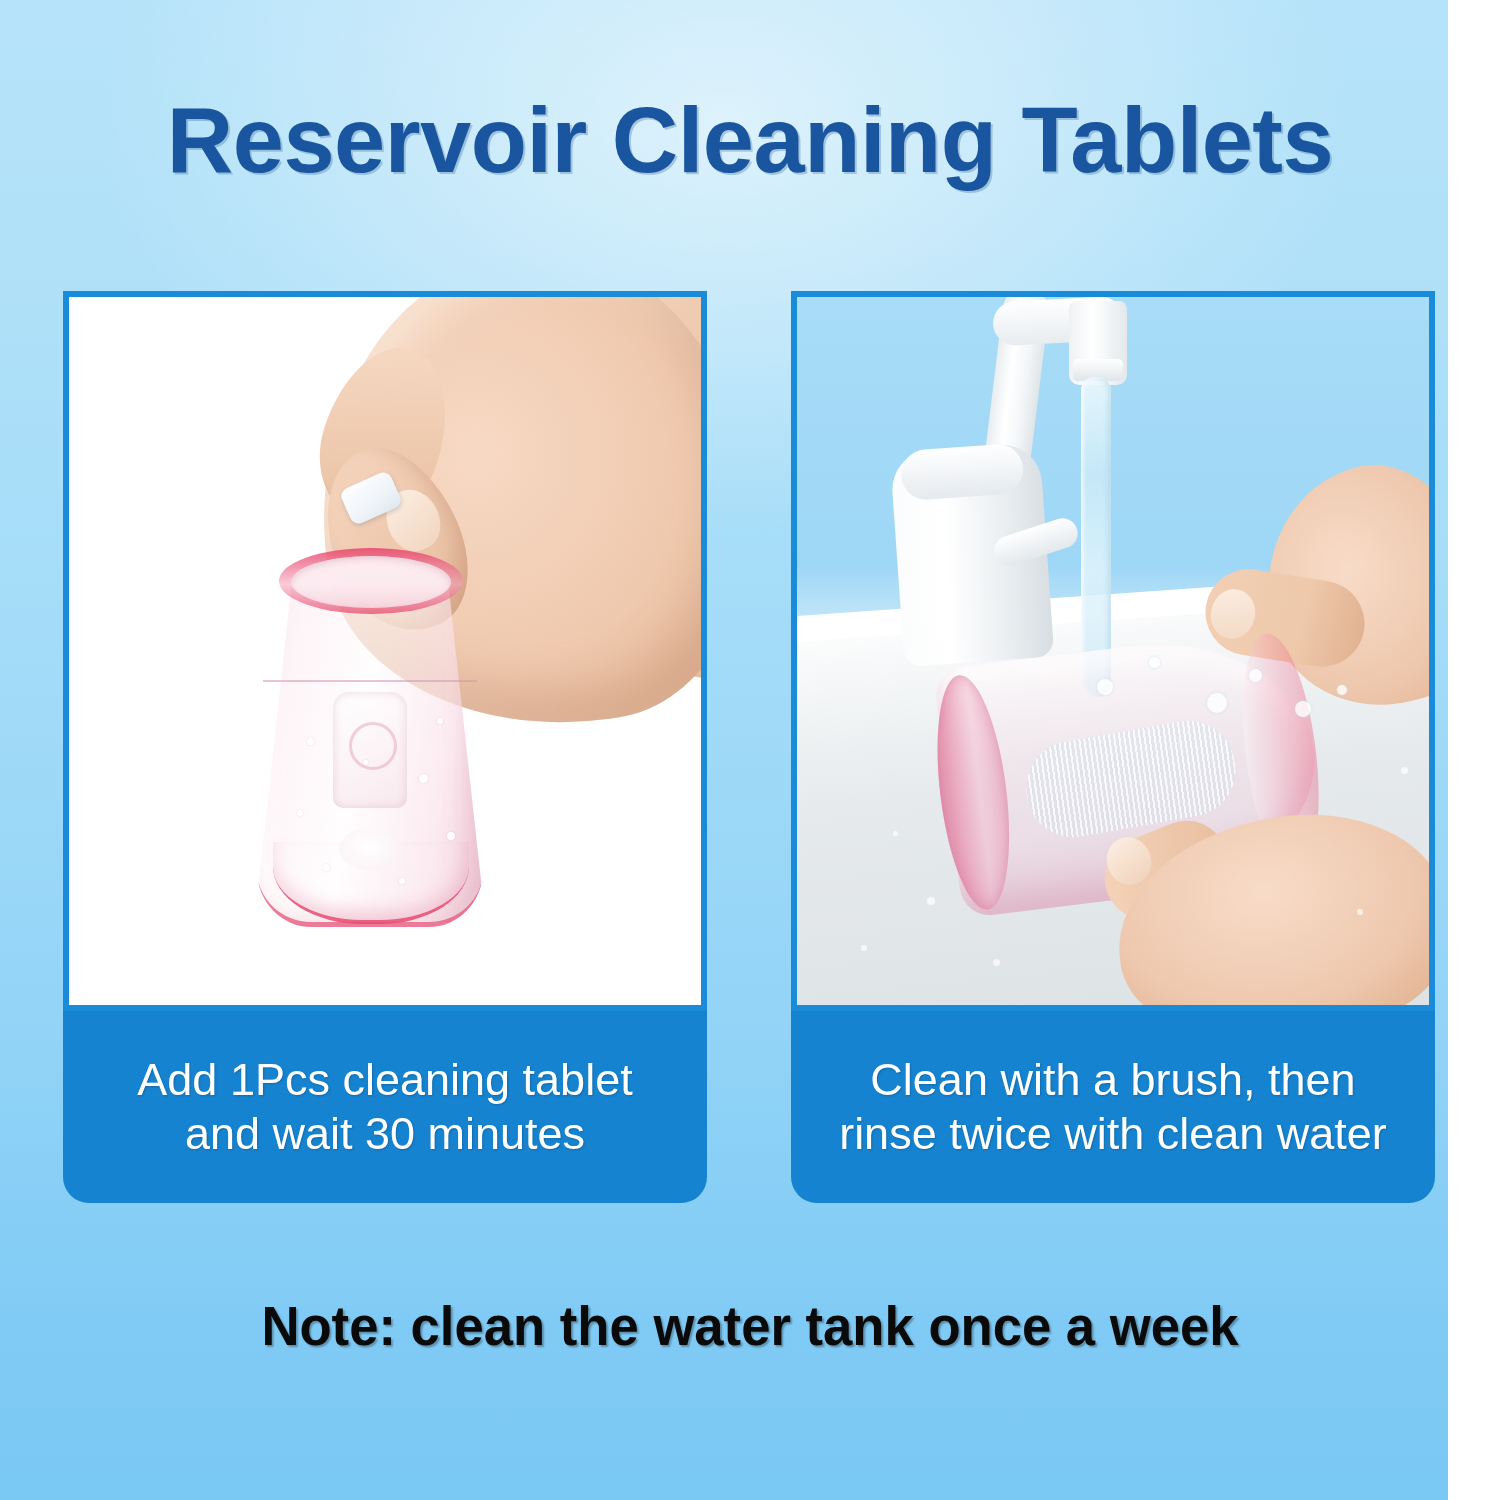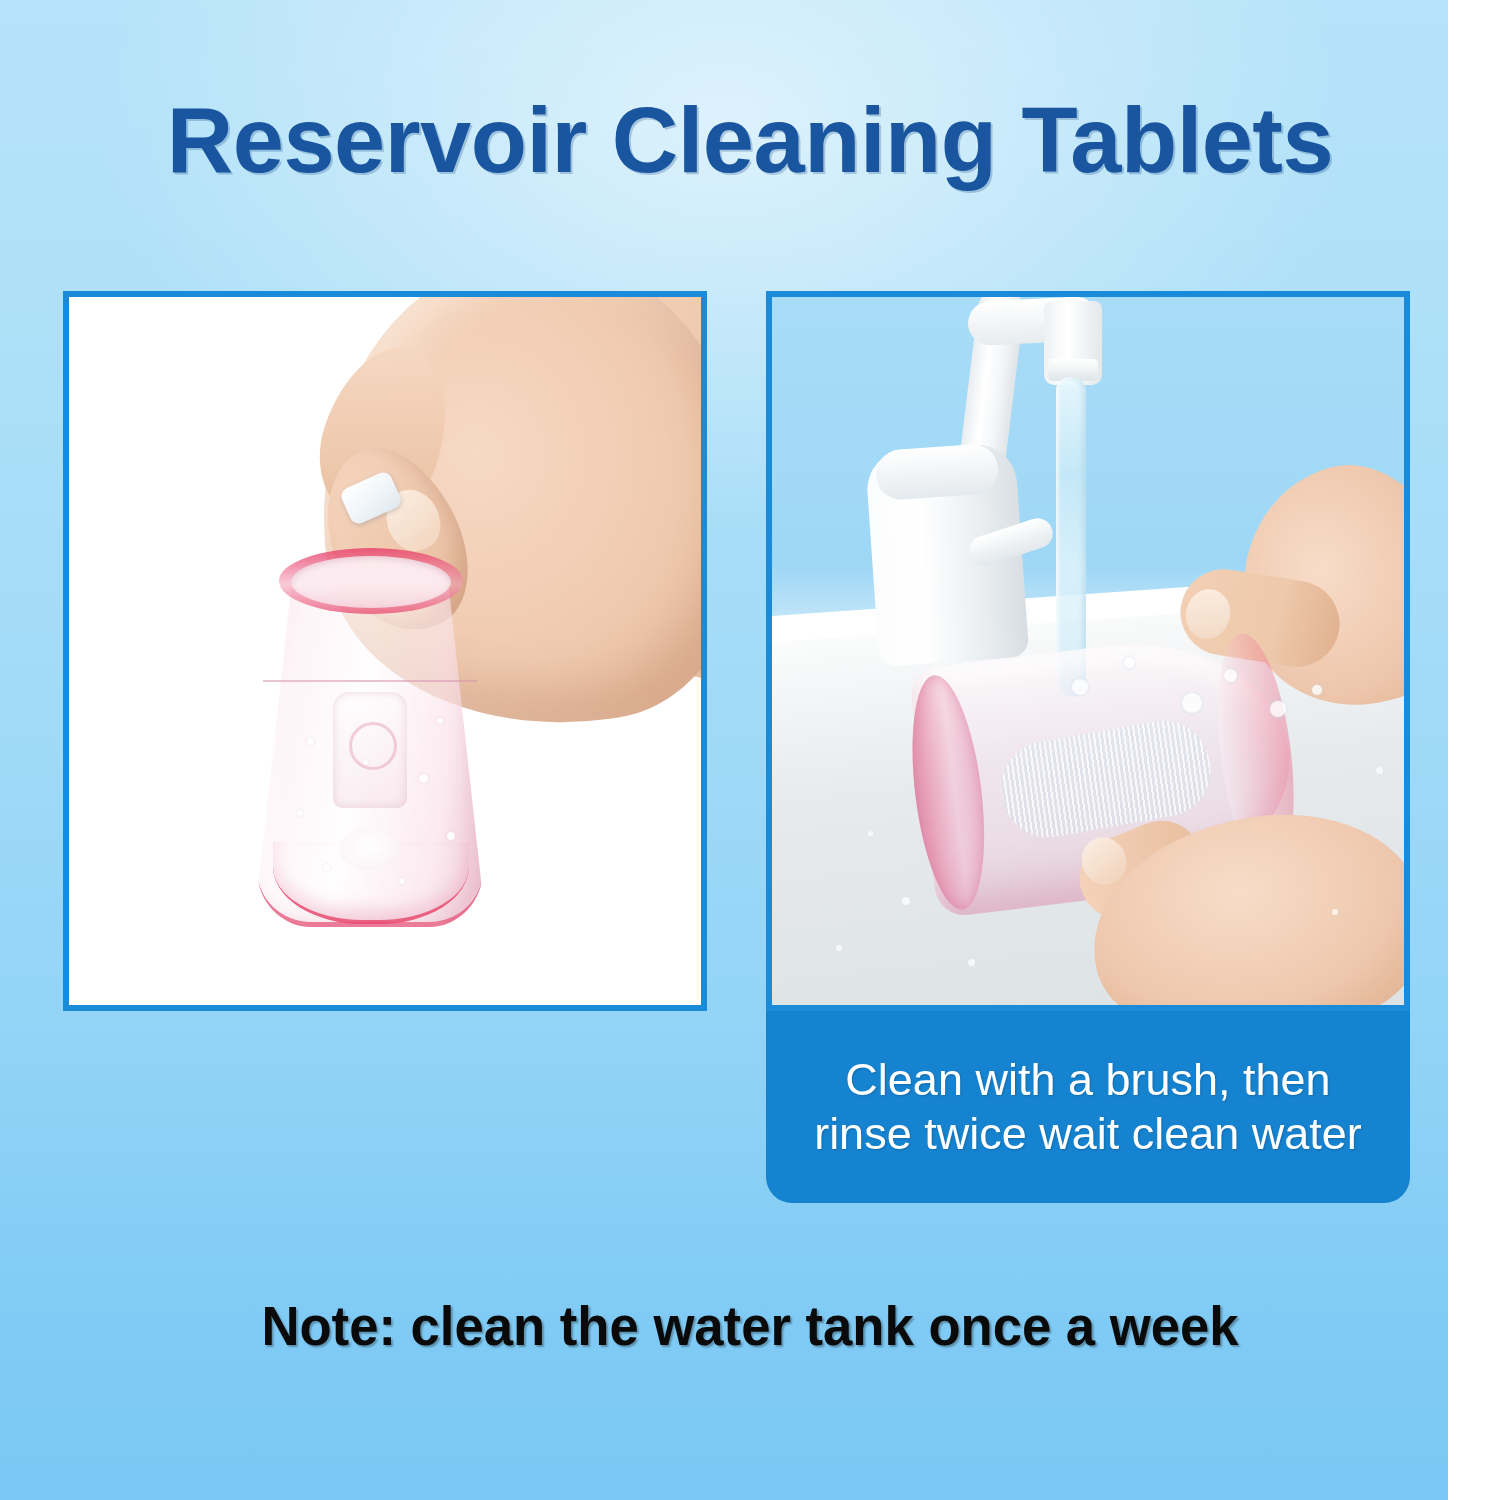--- a/index.html
+++ b/index.html
@@ -38,21 +38,21 @@
     white-space: nowrap;
   }
 
   
   .card {
     position: absolute;
     top: 291px;
     width: 644px;
   }
   .card.left  { left: 63px; }
-  .card.right { left: 766px; }
+  .card.right { left: 791px; }
 
   .photo {
     position: relative;
     width: 100%;
     height: 720px;
     box-sizing: border-box;
     border: 6px solid #1a8bd8;
     overflow: hidden;
   }
   .photo.left-photo  { background: #ffffff; }
@@ -446,20 +446,26 @@
         <div class="bub" style="left:186px; top:176px; width:6px;  height:6px;"></div>
         <div class="bub" style="left:168px; top:232px; width:9px;  height:9px;"></div>
         <div class="bub" style="left:46px;  top:268px; width:6px;  height:6px;"></div>
         <div class="bub" style="left:196px; top:290px; width:8px;  height:8px;"></div>
         <div class="bub" style="left:72px;  top:322px; width:7px;  height:7px;"></div>
         <div class="bub" style="left:148px; top:336px; width:6px;  height:6px;"></div>
         <div class="bub" style="left:112px; top:218px; width:5px;  height:5px;"></div>
       </div>
     </div>
 
+    <div class="caption">
+      <div class="caption-text">
+        <span>Add 1Pcs cleaning tablet</span><br>
+        <span>and wait 30 minutes</span>
+      </div>
+    </div>
   </div>
 
   <div class="card right">
 
     <div class="photo right-photo">
       <div class="r-counter"></div>
       <div class="r-counter-edge"></div>
 
       <div class="r-faucet-neck"></div>
       <div class="r-faucet-bar"></div>
@@ -495,20 +501,20 @@
       <div class="droplet" style="left:64px;  top:648px; width:6px;  height:6px;"></div>
       <div class="droplet" style="left:196px; top:662px; width:7px;  height:7px;"></div>
       <div class="droplet" style="left:560px; top:612px; width:6px;  height:6px;"></div>
       <div class="droplet" style="left:96px;  top:534px; width:5px;  height:5px;"></div>
       <div class="droplet" style="left:604px; top:470px; width:7px;  height:7px;"></div>
     </div>
 
     <div class="caption">
       <div class="caption-text">
         <span>Clean with a brush, then</span><br>
-        <span>rinse twice wait clean water</span>
+        <span>rinse twice with clean water</span>
       </div>
     </div>
   </div>
 
   <div class="note">Note: clean the water tank once a week</div>
 
 </div>
 
 </body></html>

